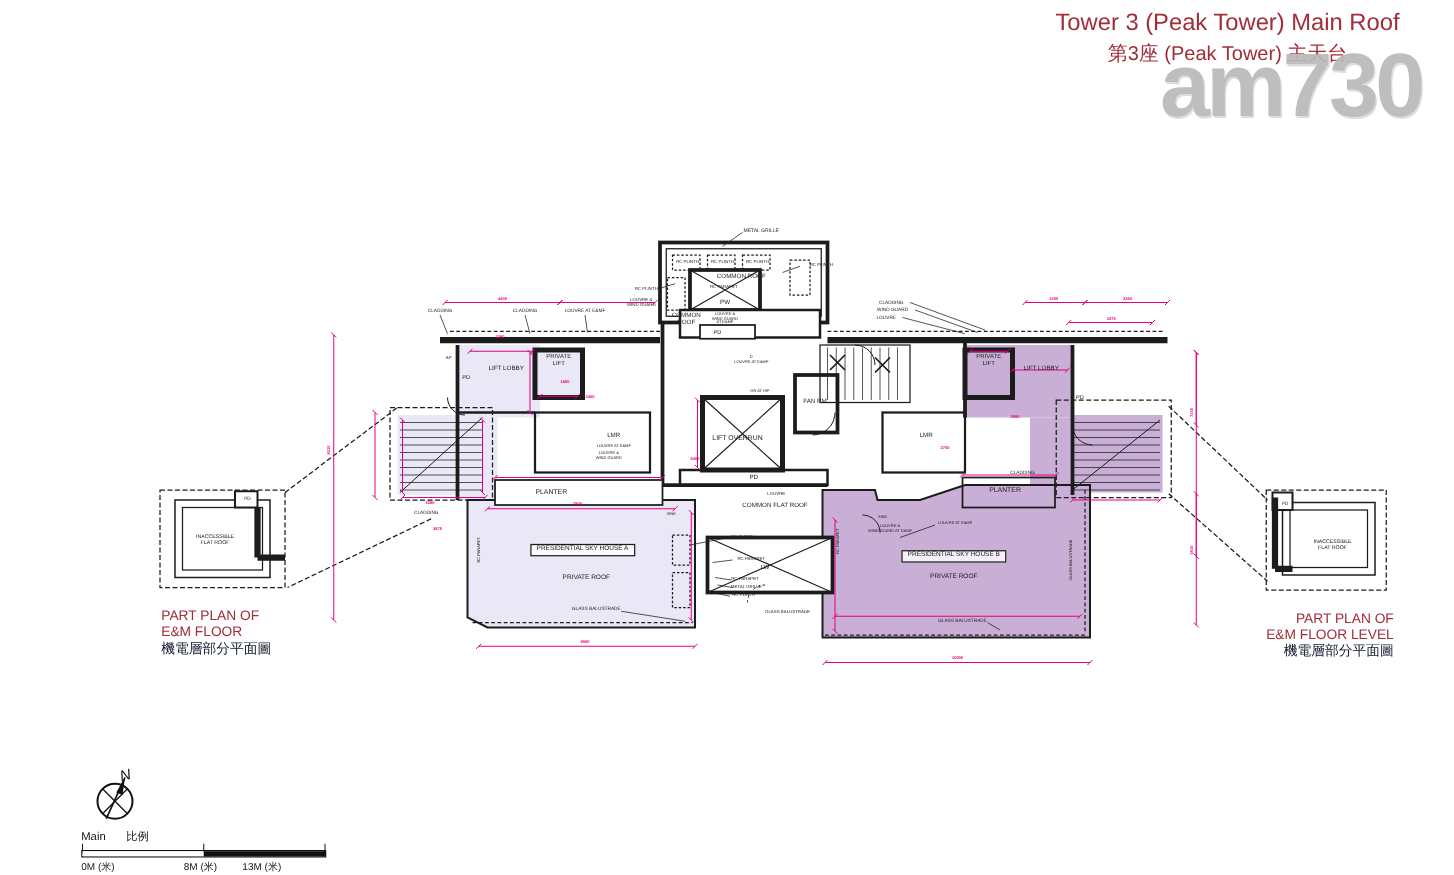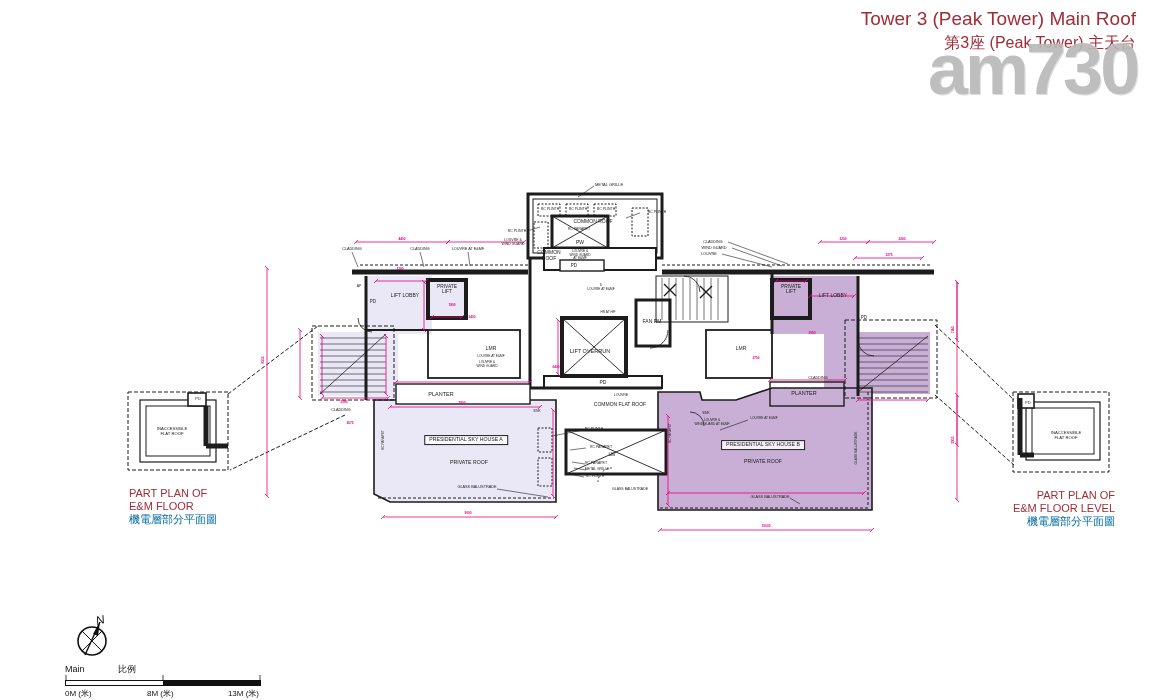--- a/index.html
+++ b/index.html
@@ -4,35 +4,35 @@
 <style>
   html,body{margin:0;padding:0;background:#fff;}
   #page{position:relative;width:1163px;height:700px;background:#ffffff;
         font-family:"Liberation Sans",sans-serif;overflow:hidden;}
   #plan-svg{position:absolute;left:0;top:0;}
   .lbl{position:absolute;color:#1c1c1c;text-align:center;line-height:1.12;
        white-space:pre-line;letter-spacing:0;z-index:3;}
   .lbl.dim{color:#e6007e;font-weight:bold;}
   .lbl.boxed{border:1px solid #1c1c1c;background:rgba(255,255,255,.82);
              padding:1px 4px;white-space:nowrap;}
-  #title-block{position:absolute;left:828px;top:8px;width:308px;text-align:right;
+  #title-block{position:absolute;left:828px;top:8px;width:308px;text-align:center;
                color:#a12d38;z-index:1;}
   #title-line1{font-size:19px;}
   #title-line2{font-size:16px;margin-top:3px;}
   #watermark{position:absolute;left:928px;top:28px;font-size:72px;font-weight:bold;
              color:#b9b9b9;letter-spacing:-3px;z-index:2;opacity:.92;
              text-shadow:0 0 1px #fff,1px 1px 0 #d8d8d8;}
   .pp-title{position:absolute;z-index:3;font-size:11px;line-height:1.18;}
   .pp-title .en{color:#a12d38;}
-  .pp-title .zh{color:#0369a1;}
+  .pp-title .zh{color:#0f172a;}
   #pp-title-left{left:129px;top:487px;text-align:left;}
   #pp-title-right{left:997px;top:489px;width:118px;text-align:right;}
   #scale-block{position:absolute;left:65px;top:663px;z-index:3;font-size:9px;color:#111;}
   #scale-caption{margin-bottom:4px;}
-  #scale-ticks{position:relative;width:194px;height:12px;margin-top:2px;font-size:8px;}
+  #scale-ticks{position:relative;width:160px;height:12px;margin-top:2px;font-size:8px;}
   #scale-t0{position:absolute;left:0;}
   #scale-t5{position:absolute;left:82px;}
   #scale-t10{position:absolute;right:0;}
   #scale-bar{width:194px;height:4px;border:0.8px solid #111;display:flex;}
   #scale-bar .half1{flex:1;background:#fdfdfd;}
   #scale-bar .half2{flex:1;background:#111;}
   #compass-n{position:absolute;left:96px;top:613px;font-size:12px;color:#111;
              transform:rotate(-14deg);z-index:3;font-style:italic;}
 </style>
 </head>
@@ -194,21 +194,21 @@
 
   <div id="pp-title-right" class="pp-title">
     <div class="en">PART PLAN OF</div>
     <div class="en">E&amp;M FLOOR LEVEL</div>
     <div class="zh">機電層部分平面圖</div>
   </div>
 
   <div id="scale-block">
     <div id="scale-caption">
       <span>Main</span>
-      <span style="margin-left:31px;">比例</span>
+      <span style="margin-left:14px;">比例</span>
     </div>
     <div id="scale-bar">
       <div class="half1"></div>
       <div class="half2"></div>
     </div>
     <div id="scale-ticks">
       <span id="scale-t0">0M (米)</span>
       <span id="scale-t5">8M (米)</span>
       <span id="scale-t10">13M (米)</span>
     </div>

